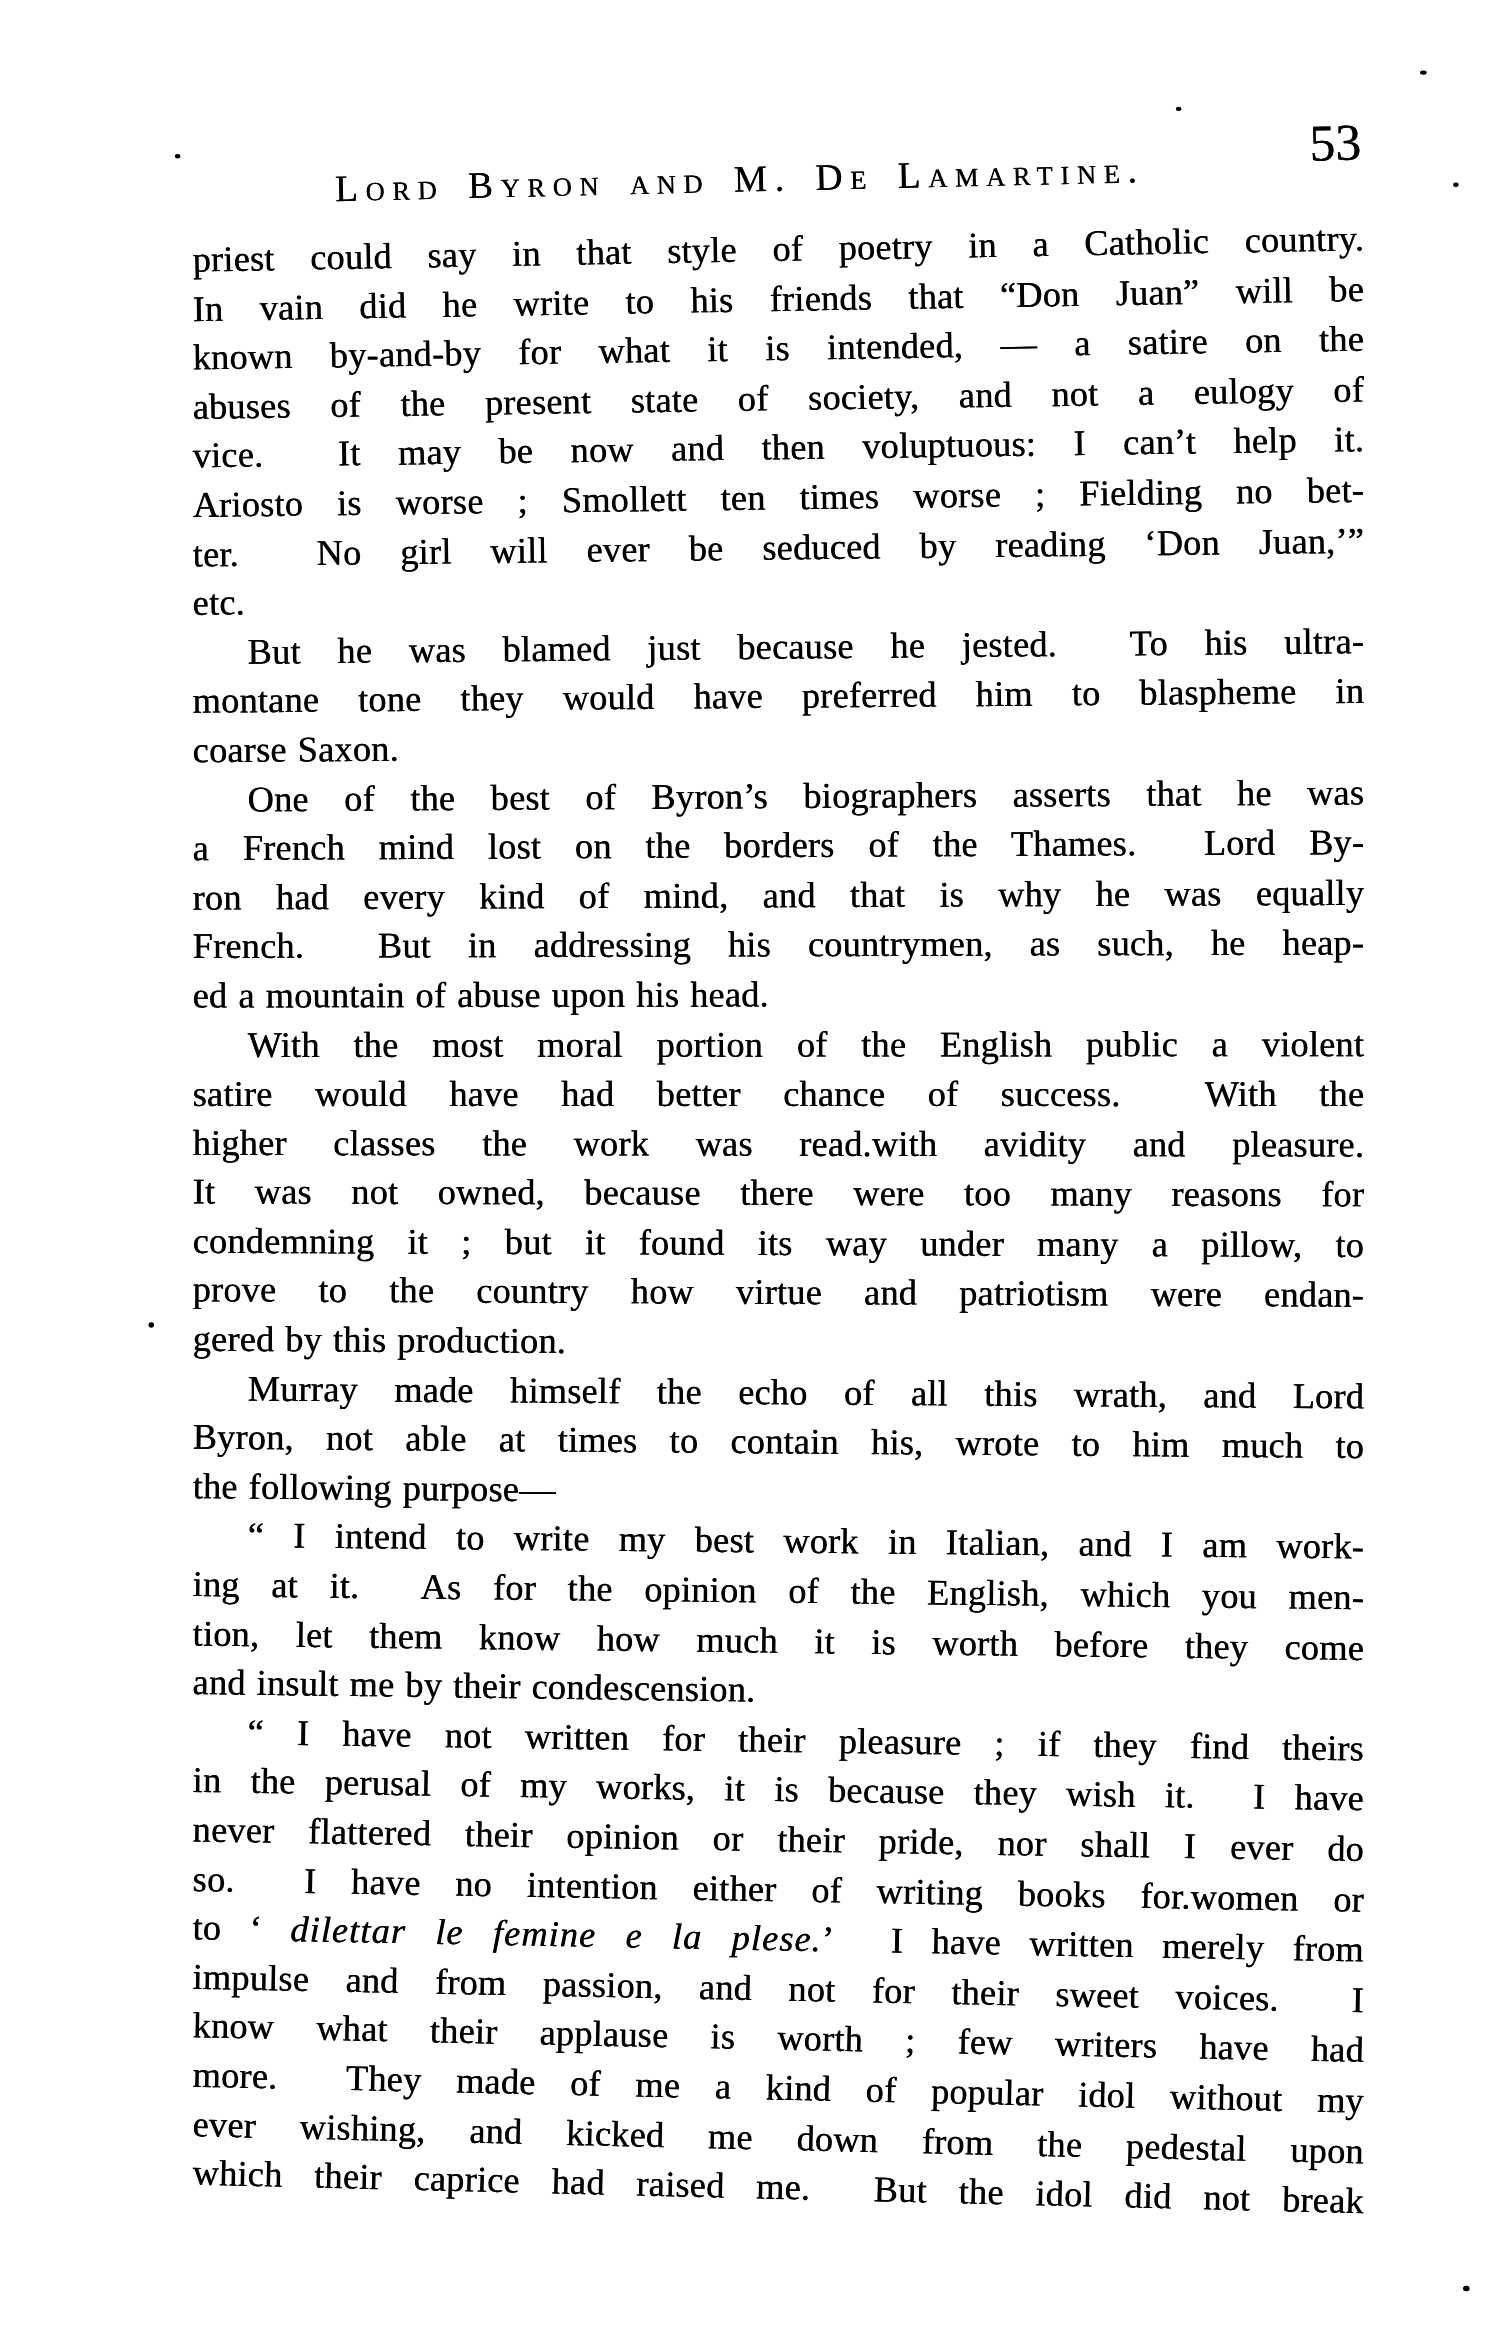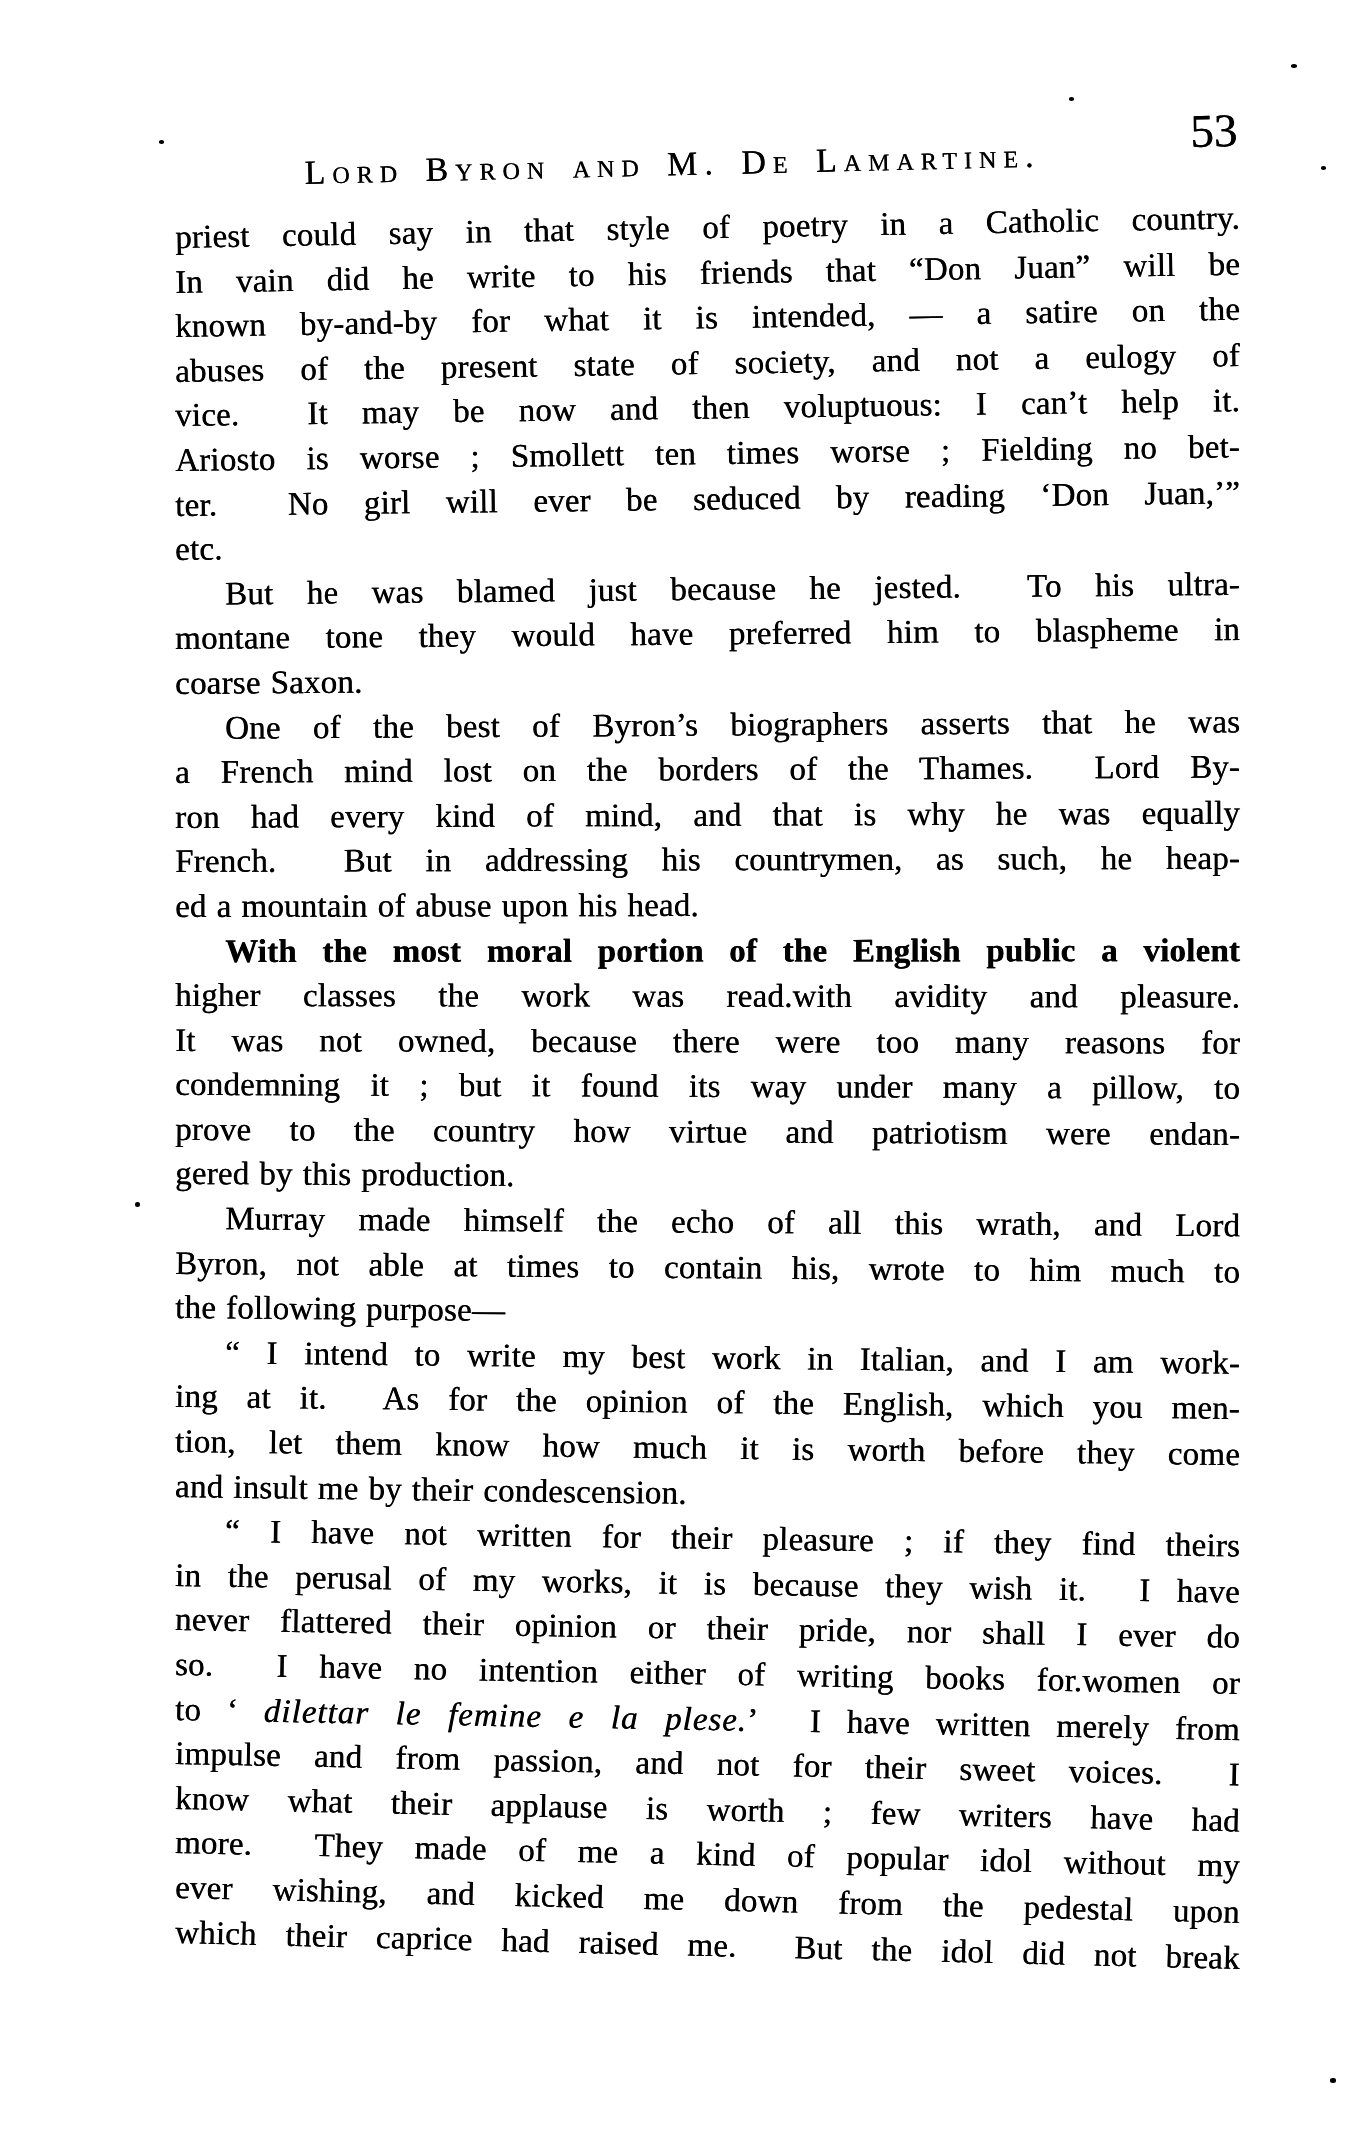--- a/index.html
+++ b/index.html
@@ -105,21 +105,22 @@
       <div class="line" style="transform: rotate(-0.673deg);">ter.&nbsp; No girl will ever be seduced by reading ‘Don Juan,’”</div>
       <div class="line end" style="transform: rotate(-0.61deg);">etc.</div>
       <div class="line indent" style="transform: rotate(-0.547deg);">But he was blamed just because he jested.&nbsp; To his ultra-</div>
       <div class="line" style="transform: rotate(-0.485deg);">montane tone they would have preferred him to blaspheme in</div>
       <div class="line end" style="transform: rotate(-0.422deg);">coarse Saxon.</div>
       <div class="line indent" style="transform: rotate(-0.359deg);">One of the best of Byron’s biographers asserts that he was</div>
       <div class="line" style="transform: rotate(-0.296deg);">a French mind lost on the borders of the Thames.&nbsp; Lord By-</div>
       <div class="line" style="transform: rotate(-0.233deg);">ron had every kind of mind, and that is why he was equally</div>
       <div class="line" style="transform: rotate(-0.171deg);">French.&nbsp; But in addressing his countrymen, as such, he heap-</div>
       <div class="line end" style="transform: rotate(-0.108deg);">ed a mountain of abuse upon his head.</div>
-      <div class="line indent" style="transform: rotate(-0.045deg); font-weight: bold;">With the most moral portion of the English public a violent</div>
+      <div class="line indent" style="transform: rotate(-0.045deg);">With the most moral portion of the English public a violent</div>
+      <div class="line" style="transform: rotate(0.018deg);">satire would have had better chance of success.&nbsp; With the</div>
       <div class="line" style="transform: rotate(0.081deg);">higher classes the work was read.with avidity and pleasure.</div>
       <div class="line" style="transform: rotate(0.144deg);">It was not owned, because there were too many reasons for</div>
       <div class="line" style="transform: rotate(0.206deg);">condemning it ; but it found its way under many a pillow, to</div>
       <div class="line" style="transform: rotate(0.269deg);">prove to the country how virtue and patriotism were endan-</div>
       <div class="line end" style="transform: rotate(0.332deg);">gered by this production.</div>
       <div class="line indent" style="transform: rotate(0.395deg);">Murray made himself the echo of all this wrath, and Lord</div>
       <div class="line" style="transform: rotate(0.458deg);">Byron, not able at times to contain his, wrote to him much to</div>
       <div class="line end" style="transform: rotate(0.521deg);">the following purpose—</div>
       <div class="line indent" style="transform: rotate(0.583deg);">“ I intend to write my best work in Italian, and I am work-</div>
       <div class="line" style="transform: rotate(0.646deg);">ing at it.&nbsp; As for the opinion of the English, which you men-</div>

